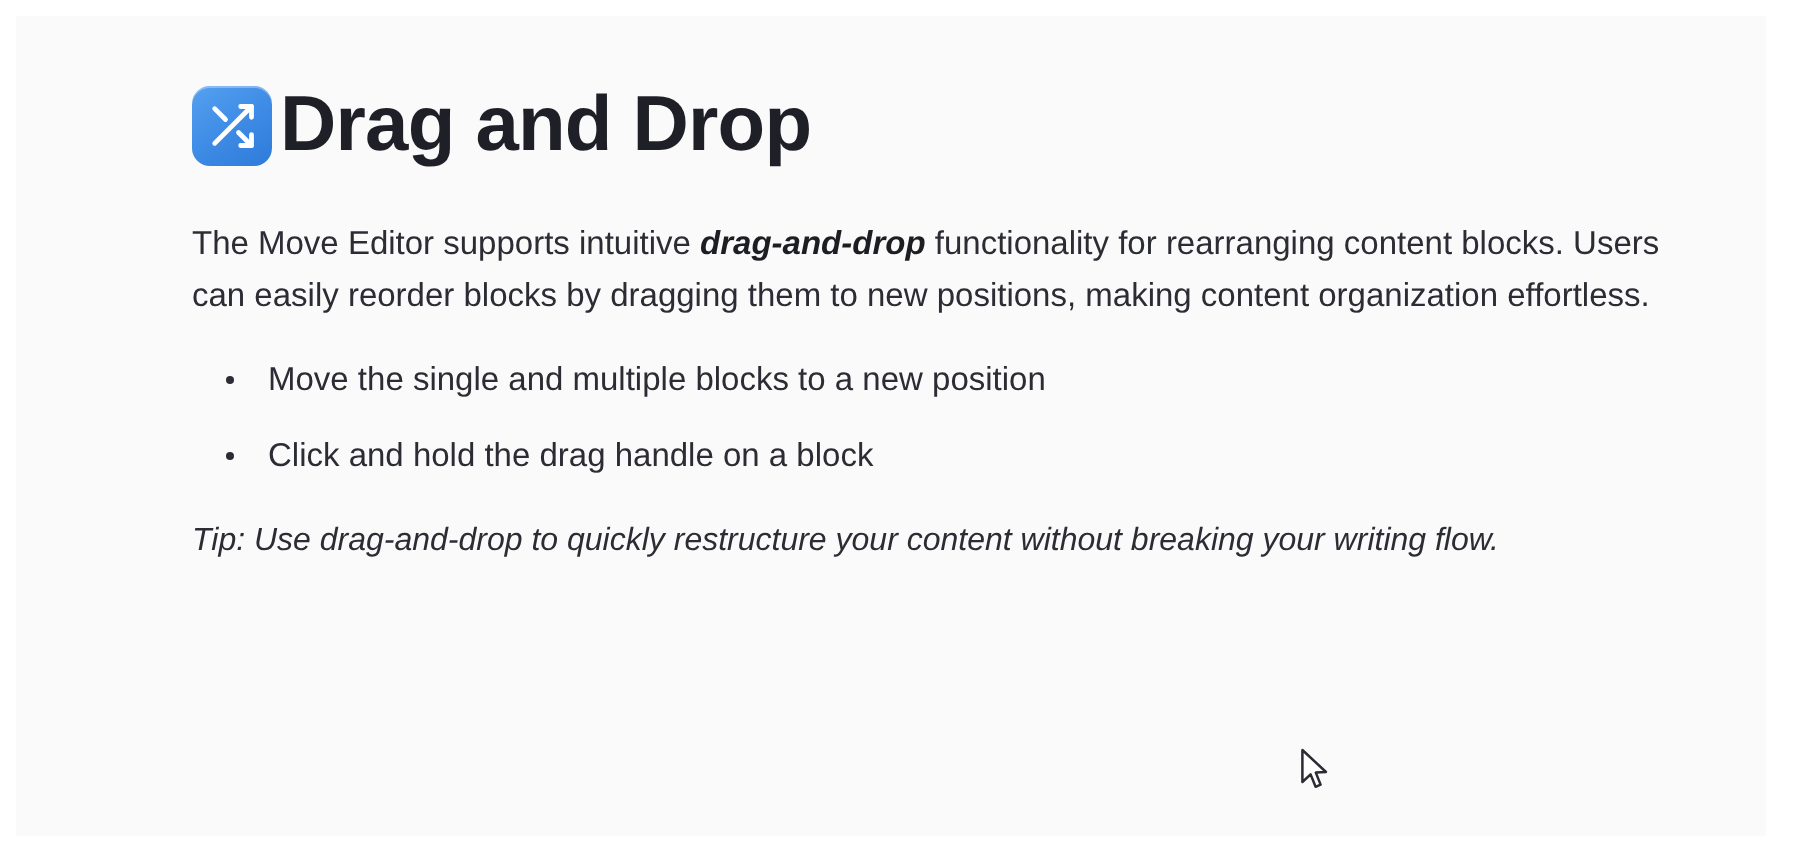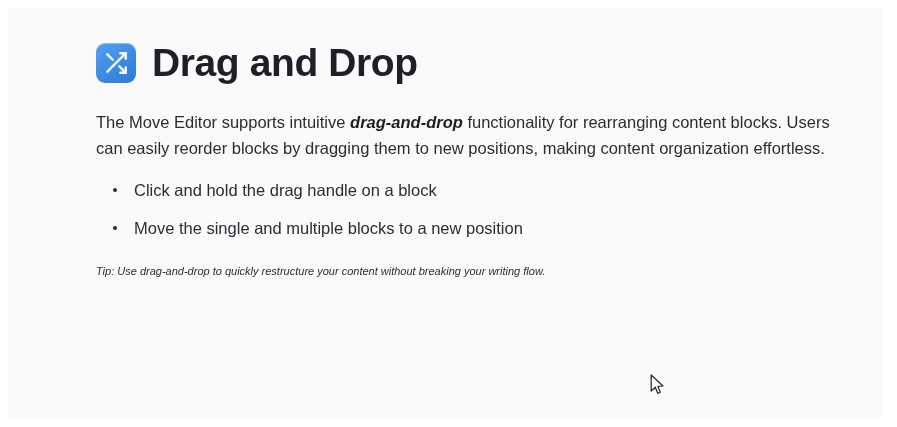--- a/index.html
+++ b/index.html
@@ -35,21 +35,21 @@
     position: absolute;
     left: 88px;
     top: 26px;
     width: 762px;
   }
 
   
   .heading-row {
     display: flex;
     align-items: center;
-    gap: 16px;
+    gap: 4px;
     height: 58px;
   }
 
   .app-icon {
     width: 40px;
     height: 40px;
     flex: 0 0 40px;
     border-radius: 9px;
     background: linear-gradient(145deg, #55a0f0 0%, #3f8de6 48%, #2f7ada 100%);
     display: flex;
@@ -107,21 +107,21 @@
     top: 9px;
     width: 4px;
     height: 4px;
     border-radius: 50%;
     background: #2c2c34;
   }
 
   
   .tip-line {
     margin-top: 20px;
-    font-size: 11px;
+    font-size: 16px;
     line-height: 24px;
     font-style: italic;
     color: #2c2c34;
   }
 
   
   #mouse-cursor {
     position: absolute;
     left: 650px;
     top: 374px;
@@ -152,25 +152,25 @@
         <h1 class="page-title">Drag and Drop</h1>
       </div>
 
       <p class="intro-paragraph">
         <span>The Move Editor supports intuitive </span><b>drag-and-drop</b><span> functionality for rearranging content blocks. Users can easily reorder blocks by dragging them to new positions, making content organization effortless.</span>
       </p>
 
       <ul class="bullet-list">
         <li class="bullet-item">
           <span class="bullet-dot"></span>
-          <span>Click and hold the drag handle on a block</span>
+          <span>Move the single and multiple blocks to a new position</span>
         </li>
         <li class="bullet-item">
           <span class="bullet-dot"></span>
-          <span>Move the single and multiple blocks to a new position</span>
+          <span>Click and hold the drag handle on a block</span>
         </li>
       </ul>
 
       <p class="tip-line">Tip: Use drag-and-drop to quickly restructure your content without breaking your writing flow.</p>
 
     </div>
   </div>
 
   <svg id="mouse-cursor" viewBox="0 0 16 22" xmlns="http://www.w3.org/2000/svg">
     <path d="M1.2 1.0 L1.2 17.0 L5.3 13.2 L7.8 19.4 L10.3 18.3 L7.9 12.3 L13.0 12.0 Z" fill="#ffffff" stroke="#2b2b33" stroke-width="1.25" stroke-linejoin="round"></path>

